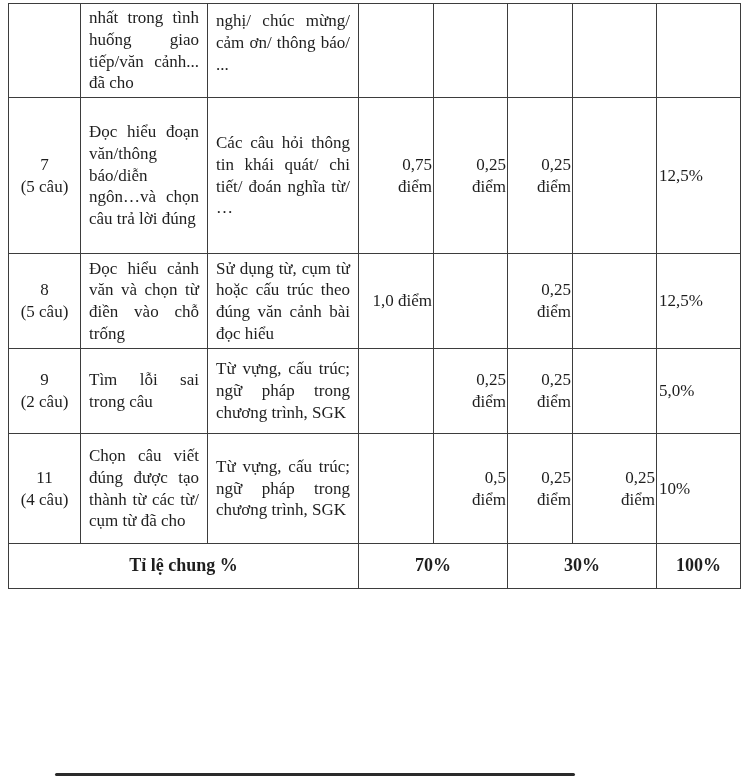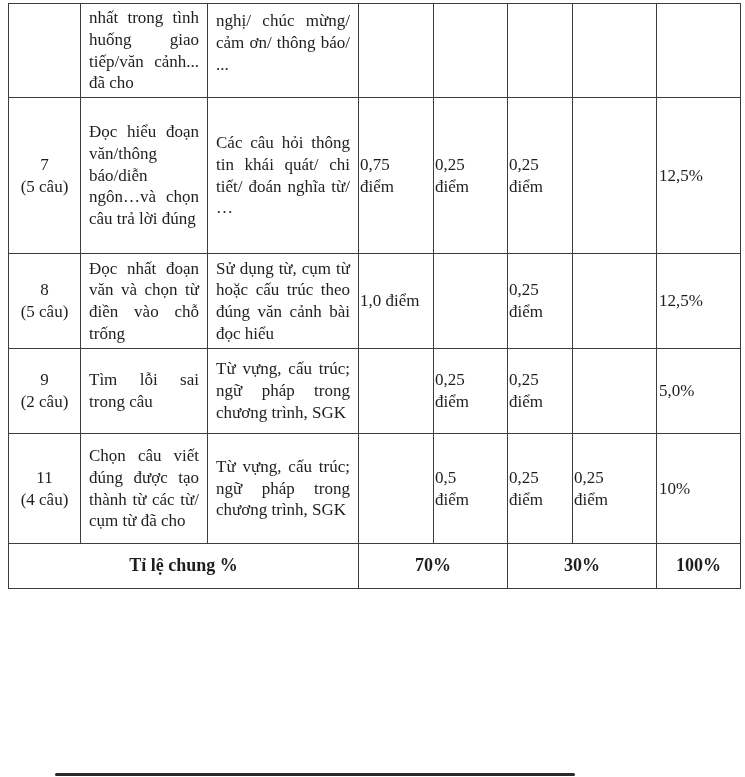--- a/index.html
+++ b/index.html
@@ -43,21 +43,21 @@
     text-align: center;
     white-space: pre-line;
     padding: 2px;
   }
   td.c-just {
     text-align: justify;
     vertical-align: middle;
     padding: 2px 8px;
   }
   td.c-score {
-    text-align: left;
+    text-align: right;
     white-space: pre-line;
     padding: 2px 1px;
   }
   td.c-pct {
     text-align: left;
     padding: 2px;
     margin-left: 45px;
   }
   td.sum-label {
     text-align: center;
@@ -124,21 +124,21 @@
 điểm</td>
     <td class="c-score">0,25
 điểm</td>
     <td class="c-score"></td>
     <td class="c-pct">12,5%</td>
   </tr>
 
   <tr class="r-q8">
     <td class="c-stt">8
 (5 câu)</td>
-    <td class="c-just">Đọc nhất đoạn văn và chọn từ điền vào chỗ trống</td>
+    <td class="c-just">Đọc hiểu cảnh văn và chọn từ điền vào chỗ trống</td>
     <td class="c-just">Sử dụng từ, cụm từ hoặc cấu trúc theo đúng văn cảnh bài đọc hiểu</td>
     <td class="c-score">1,0 điểm</td>
     <td class="c-score"></td>
     <td class="c-score">0,25
 điểm</td>
     <td class="c-score"></td>
     <td class="c-pct">12,5%</td>
   </tr>
 
   <tr class="r-q9">

